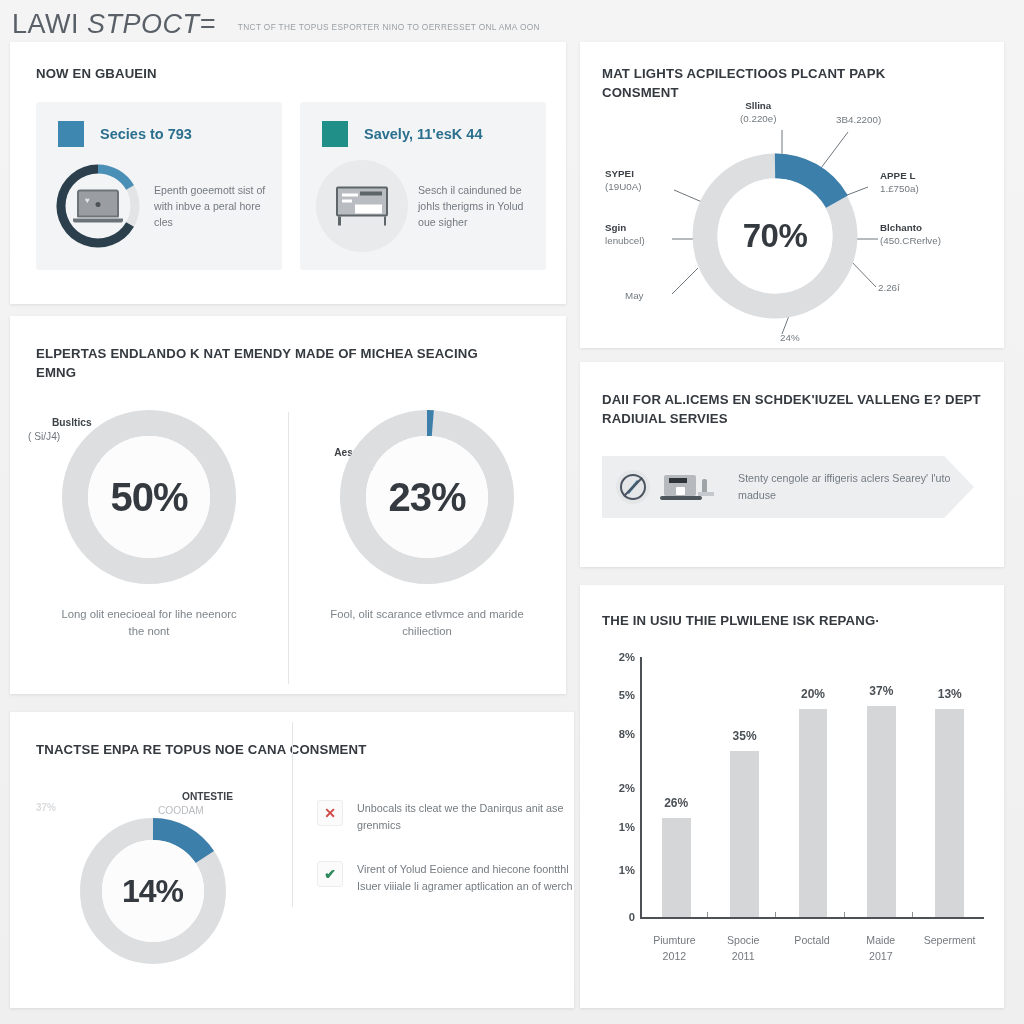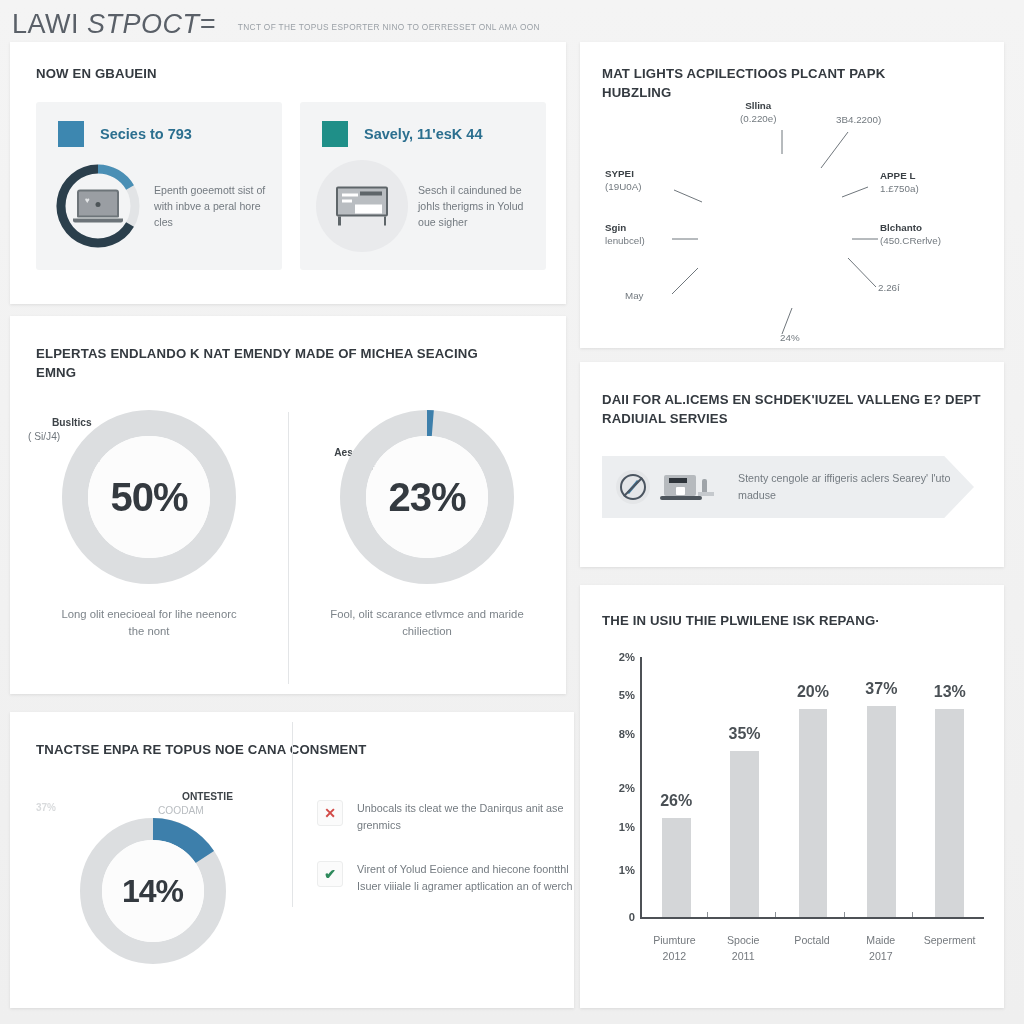--- a/index.html
+++ b/index.html
@@ -289,21 +289,21 @@
     transform: translateY(-50%); white-space: nowrap;
   }
   .bars {
     position: absolute; inset: 0;
     display: flex; align-items: flex-end; justify-content: space-around;
   }
   .bar-slot { position: relative; width: 18%; height: 100%; display: flex; align-items: flex-end; justify-content: center; }
   .bar { width: 47%; background: #d4d6d8; }
   .bar-val {
     position: absolute; left: 50%; transform: translateX(-50%);
-    font-size: 16px; font-weight: bold; color: #4a5055; white-space: nowrap;
+    font-size: 12px; font-weight: bold; color: #4a5055; white-space: nowrap;
   }
   .xlabels {
     position: absolute; left: 38px; right: 4px; bottom: 6px; height: 46px;
     display: flex; justify-content: space-around; align-items: flex-start;
     padding-top: 8px;
   }
   .xlab {
     width: 18%; text-align: center;
     font-size: 10.6px; color: #74797e; line-height: 1.5;
   }
@@ -459,36 +459,44 @@
         <div class="check-item">
           <div class="check-box check-v">✔</div>
           <div class="check-text">Virent of Yolud Eoience and hiecone foontthl Isuer viiiale li agramer aptlication an of werch</div>
         </div>
       </div>
 
     </div>
   </div>
 
   <div class="card" id="card-donut">
-    <div class="card-title">MAT LIGHTS ACPILECTIOOS PLCANT PAPK HUBZLING</div>
+    <div class="card-title">MAT LIGHTS ACPILECTIOOS PLCANT PAPK CONSMENT</div>
 
     <div class="donut-xl-wrap">
 
       <svg width="424" height="306" style="position:absolute; left:0; top:0;">
         <line x1="202" y1="88" x2="202" y2="112" stroke="#6f767c" stroke-width="1"></line>
         <line x1="268" y1="90" x2="241" y2="126" stroke="#6f767c" stroke-width="1"></line>
         <line x1="288" y1="145" x2="262" y2="155" stroke="#6f767c" stroke-width="1"></line>
         <line x1="298" y1="197" x2="272" y2="197" stroke="#6f767c" stroke-width="1"></line>
         <line x1="296" y1="245" x2="268" y2="216" stroke="#6f767c" stroke-width="1"></line>
         <line x1="94" y1="148" x2="122" y2="160" stroke="#6f767c" stroke-width="1"></line>
         <line x1="92" y1="197" x2="118" y2="197" stroke="#6f767c" stroke-width="1"></line>
         <line x1="92" y1="252" x2="118" y2="226" stroke="#6f767c" stroke-width="1"></line>
         <line x1="202" y1="292" x2="212" y2="266" stroke="#6f767c" stroke-width="1"></line>
       </svg>
 
+      <div class="donut-xl">
+        <svg width="168" height="168" viewBox="0 0 168 168">
+          <circle cx="84" cy="84" r="70" fill="none" stroke="#dcdee0" stroke-width="25"></circle>
+          <path d="M 84 14 A 70 70 0 0 1 145.6 119" fill="none" stroke="#3d7fab" stroke-width="25" stroke-dasharray="75 400"></path>
+          <circle cx="84" cy="84" r="57.5" fill="#ffffff"></circle>
+        </svg>
+        <div class="donut-center-xl">70%</div>
+      </div>
 
       <div class="dcall" style="left:160px; top:58px; text-align:center;">
         <span class="t">Sllina</span>
         <span>(0.220e)</span>
       </div>
 
       <div class="dcall" style="left:256px; top:72px;">
         <span>3B4.2200)</span>
       </div>
 

